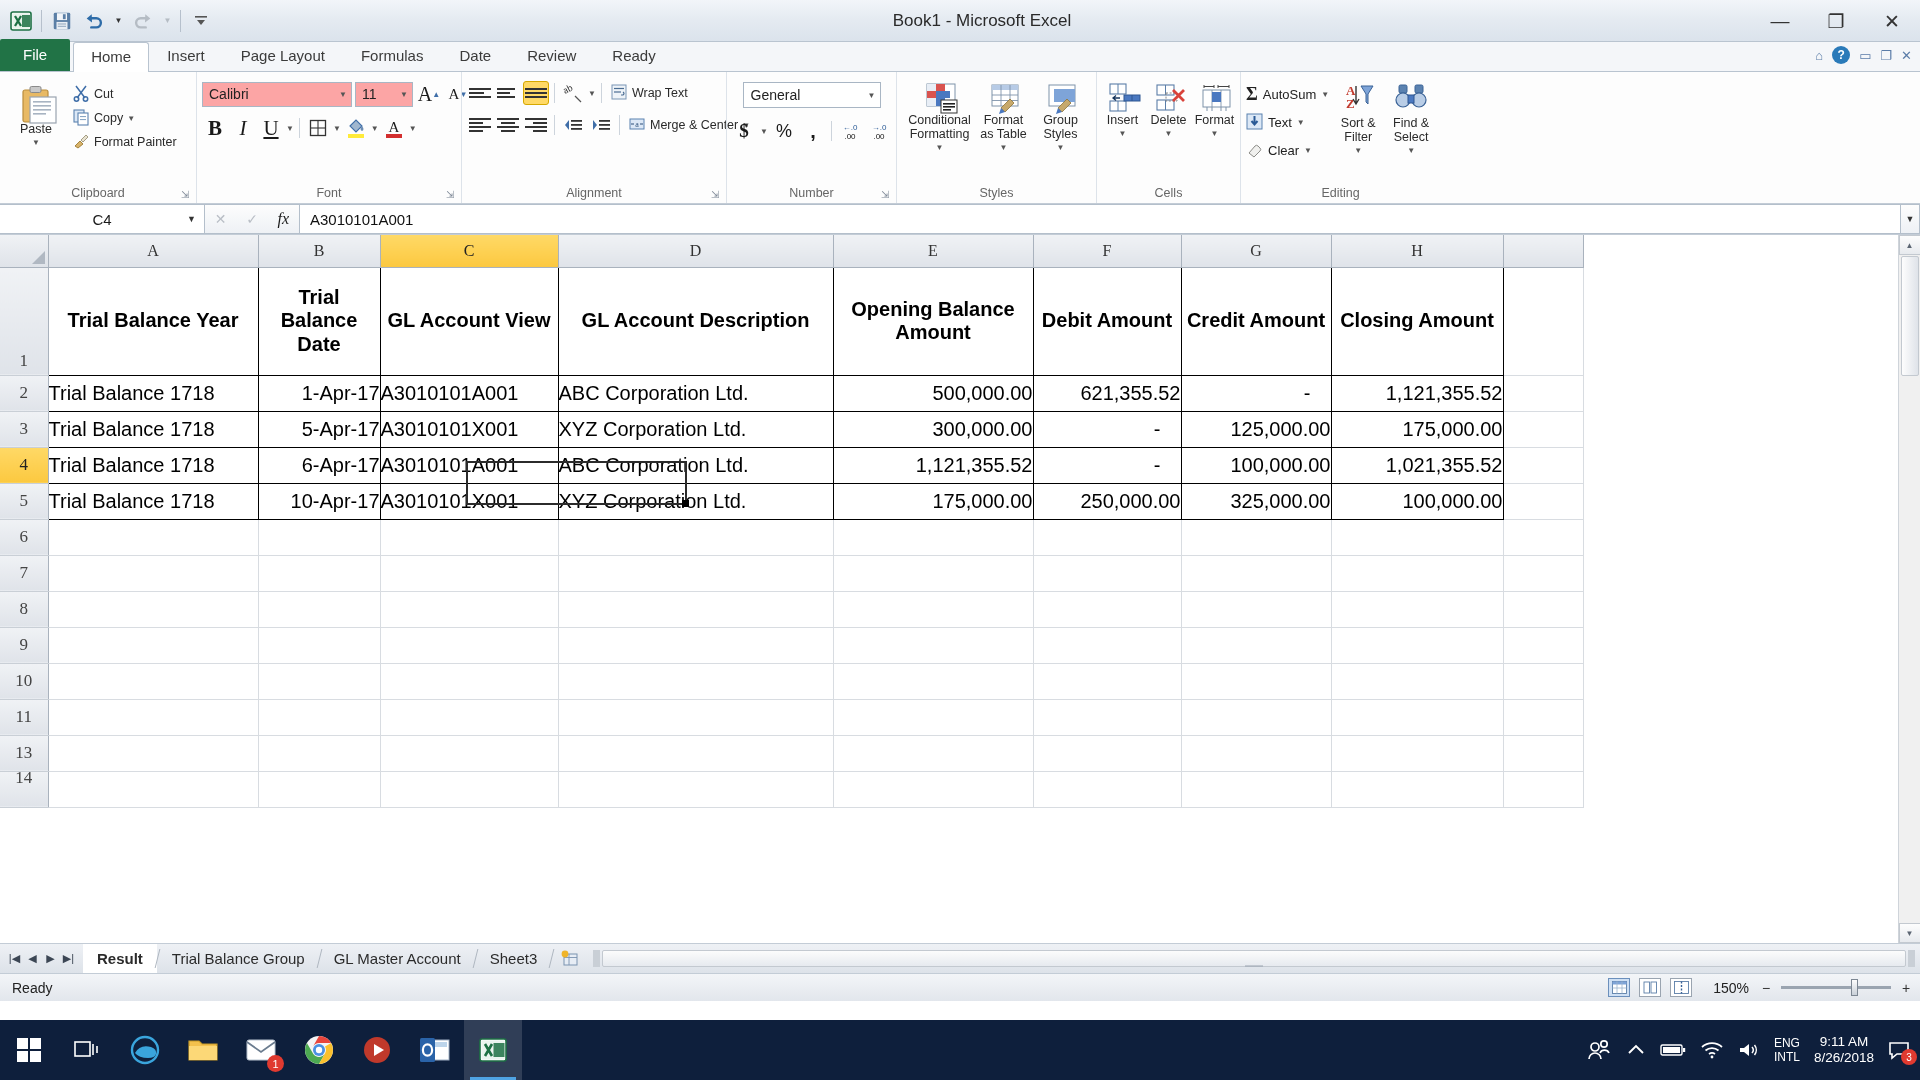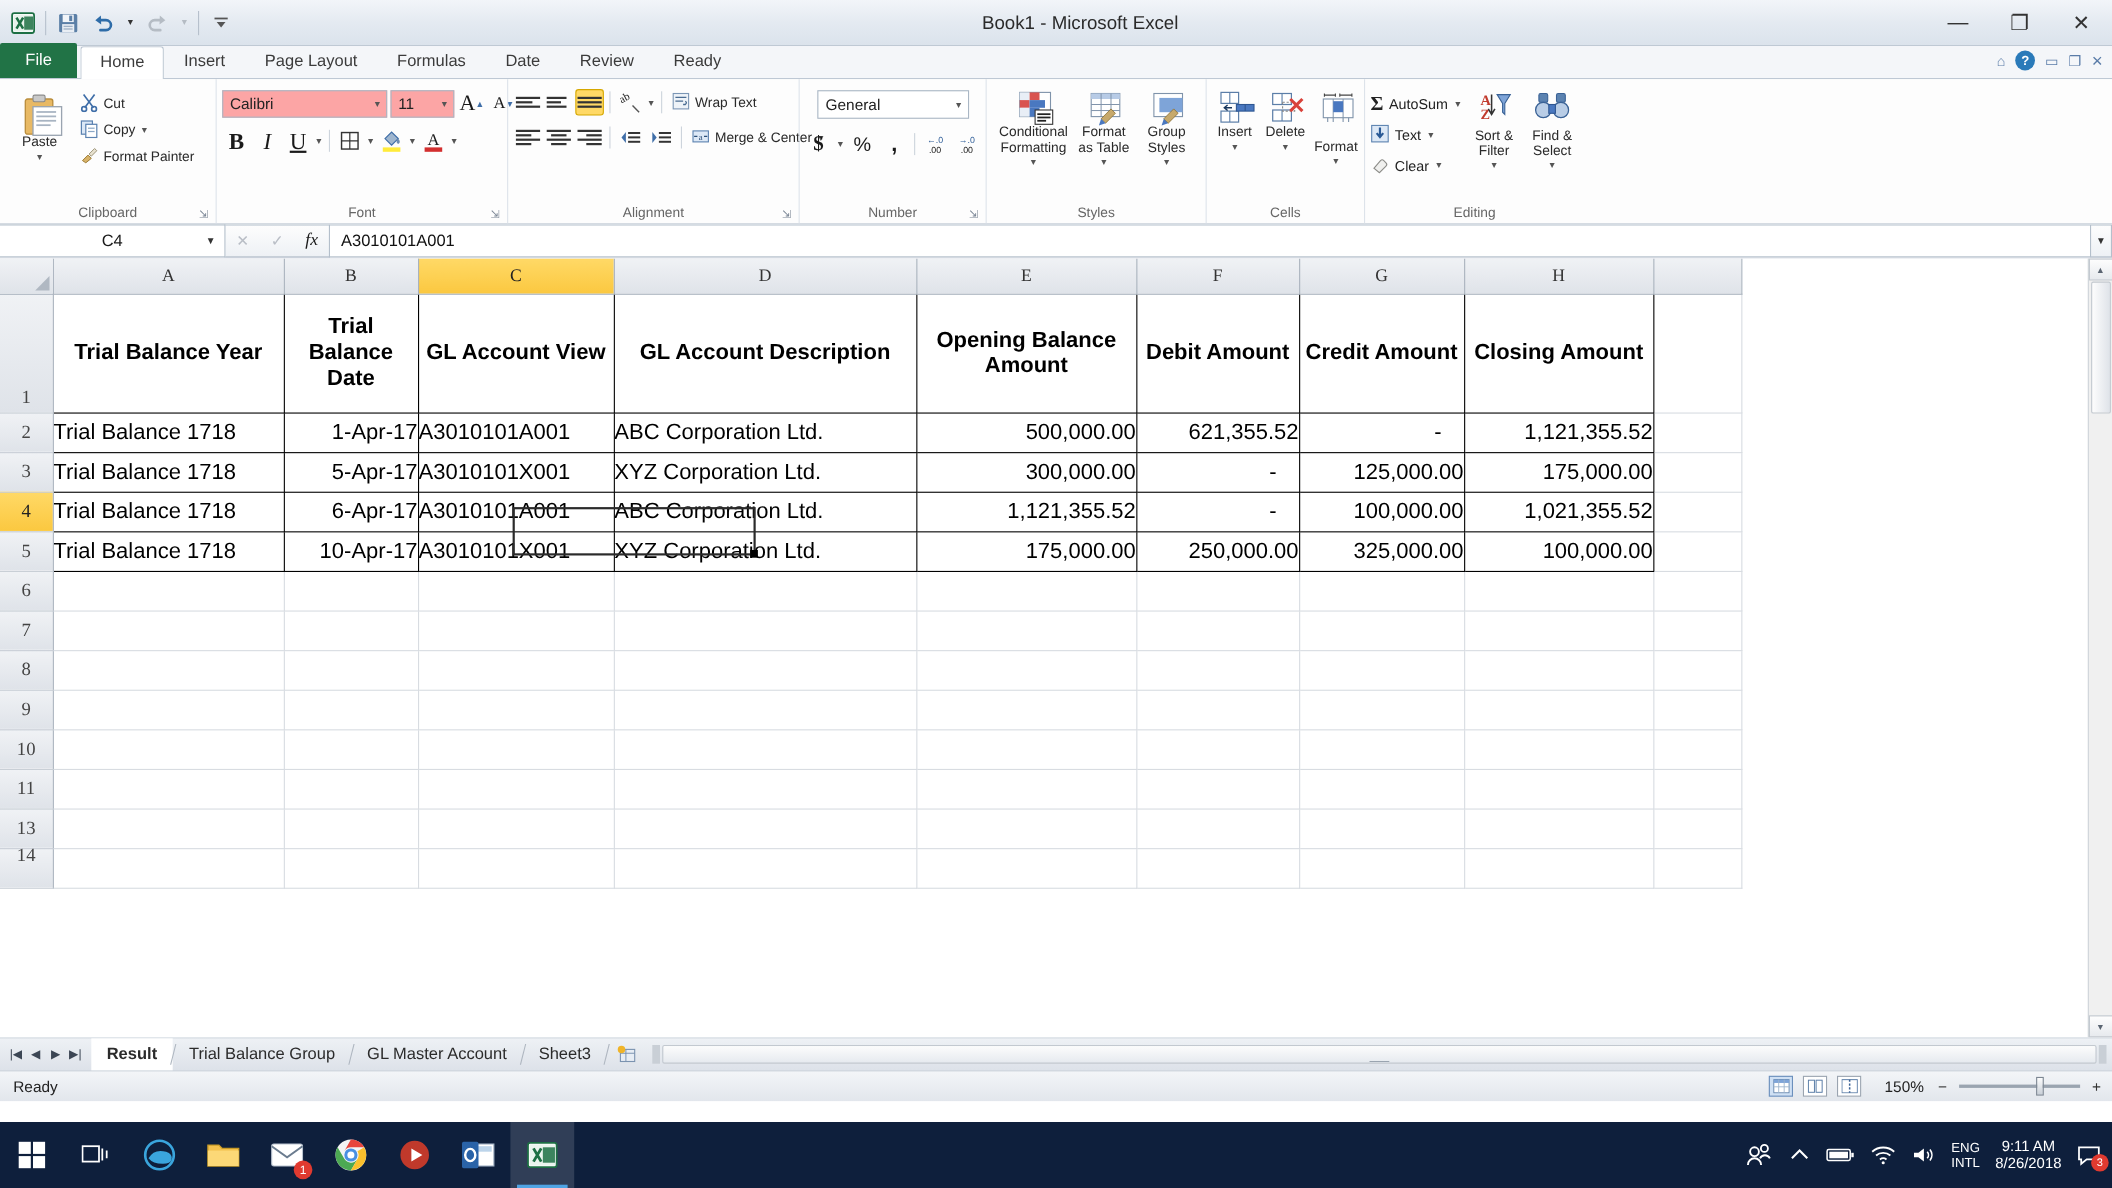--- a/index.html
+++ b/index.html
@@ -710,21 +710,21 @@
           <span class="grid-ico">
             <svg width="38" height="32" viewBox="0 0 38 32">
               <path d="M6 3 L6 6 M6 4.5 L16 4.5 M16 3 L16 6 M20 3 L20 6 M20 4.5 L31 4.5 M31 3 L31 6" stroke="#444" stroke-width="1"></path>
               <rect x="5" y="8" width="27" height="17" fill="#fff" stroke="#7f93aa" stroke-width="1"></rect>
               <line x1="14" y1="8" x2="14" y2="25" stroke="#7f93aa" stroke-width="0.9"></line>
               <line x1="23" y1="8" x2="23" y2="25" stroke="#7f93aa" stroke-width="0.9"></line>
               <rect x="14" y="10" width="9" height="10" fill="#4a78c0"></rect>
               <path d="M9 25 L9 29 M14 25 L14 29 M23 25 L23 29 M28 25 L28 29" stroke="#7f93aa" stroke-width="1"></path>
             </svg>
           </span>
-          <span style="margin-top:14px;">Format</span>
+          <span style="margin-top:1px;">Format</span>
           <span class="caret">▼</span>
         </div>
       </div>
       <div class="rgroup-label">Cells</div>
     </div>
 
     <div class="rgroup" style="width:200px;">
       <div class="rgroup-body" style="padding-top:5px;gap:6px;">
         <div style="display:flex;flex-direction:column;gap:3px;padding-top:2px;">
           <div class="edit-btn">

